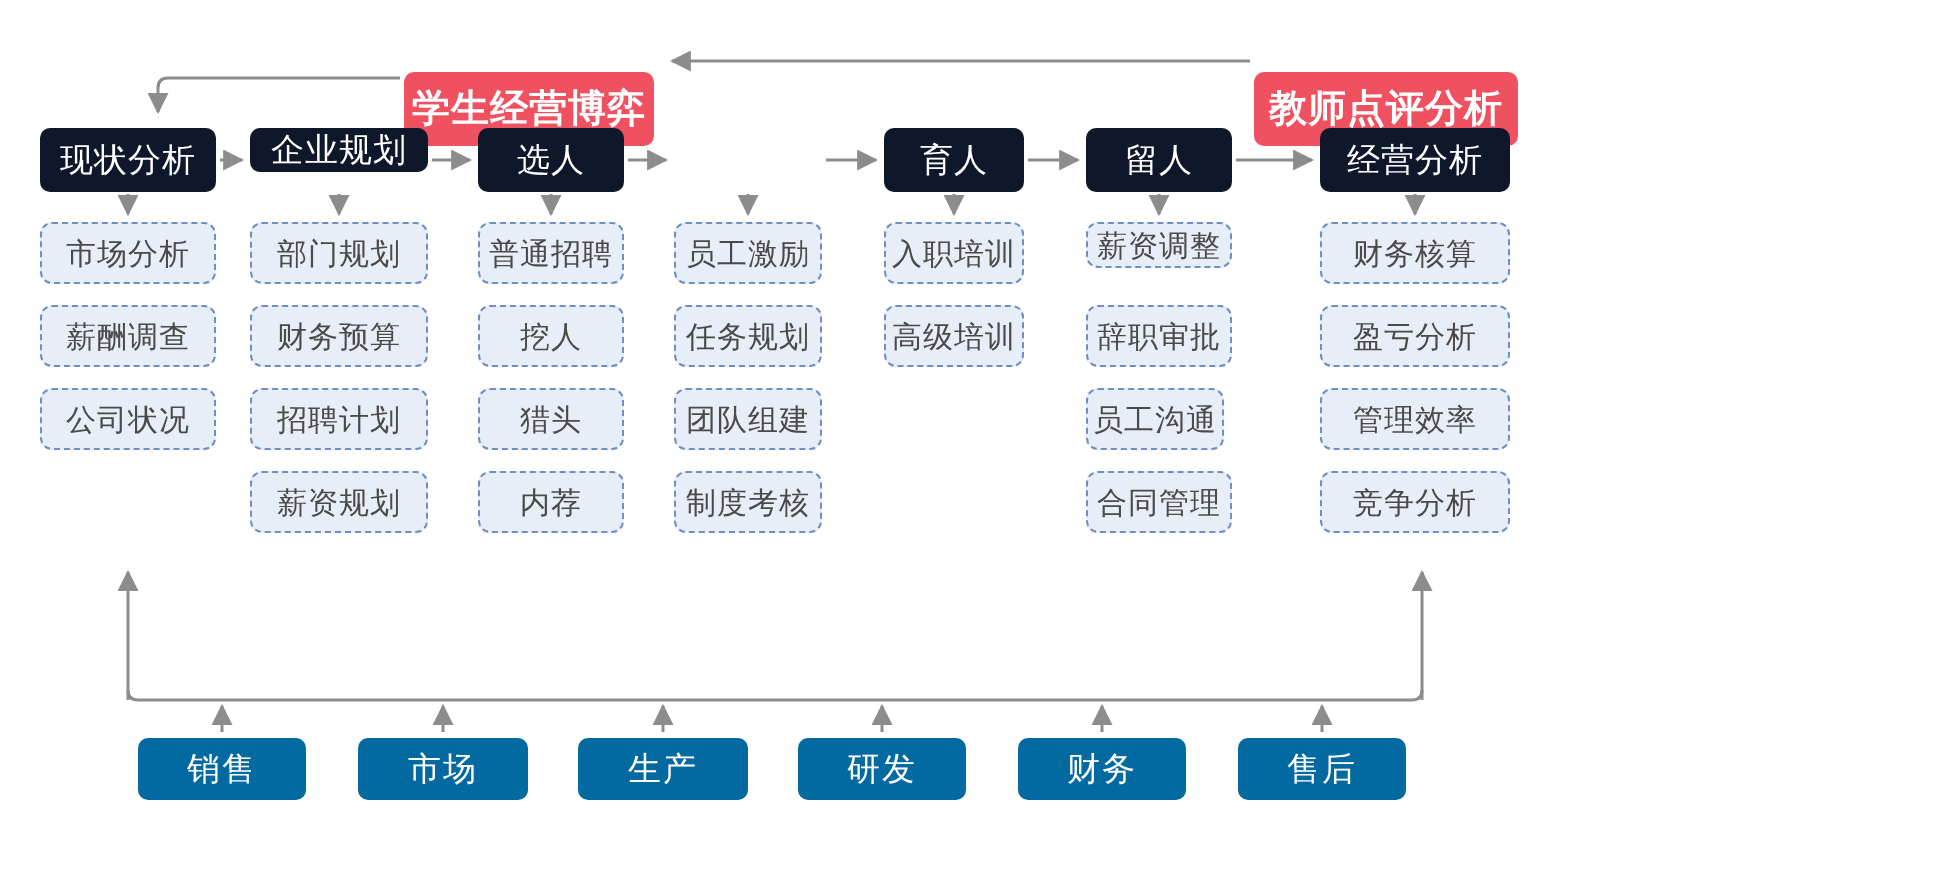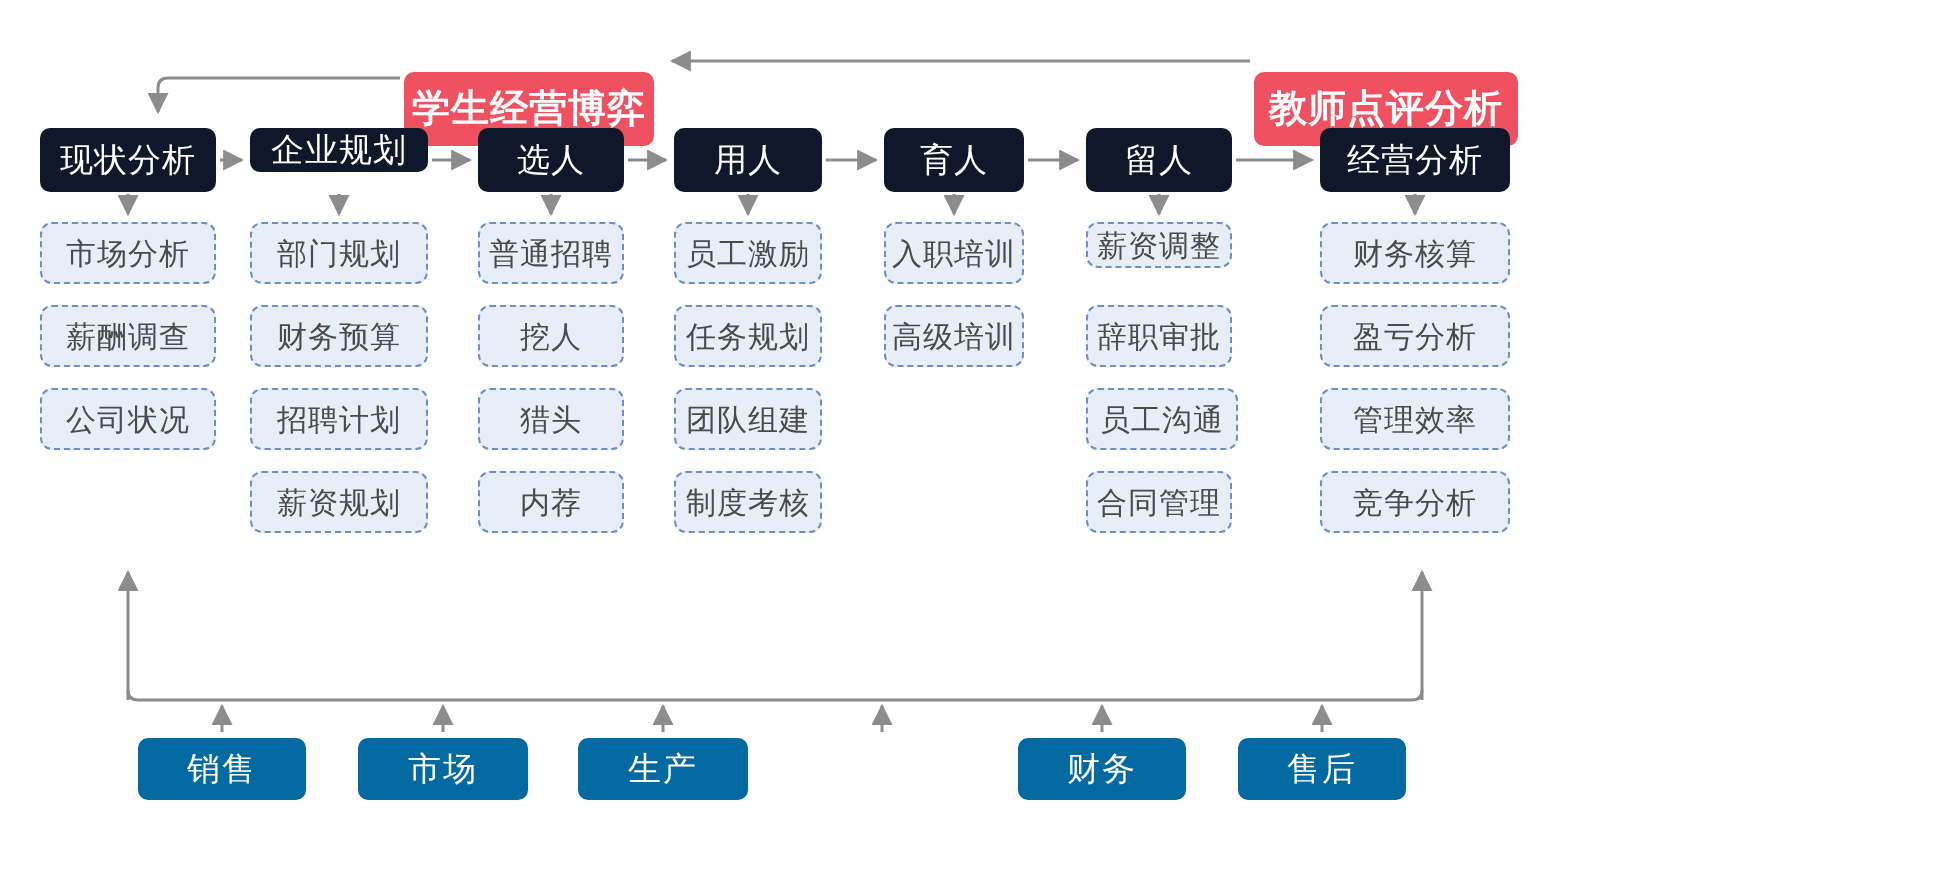--- a/index.html
+++ b/index.html
@@ -82,23 +82,20 @@
 
   <div class="node blue-node" style="left:40px;top:128px;width:176px;height:64px;">
     <span>现状分析</span>
   </div>
   <div class="node blue-node" style="left:250px;top:128px;width:178px;height:44px;">
     <span>企业规划</span>
   </div>
   <div class="node blue-node" style="left:478px;top:128px;width:146px;height:64px;">
     <span>选人</span>
   </div>
-  <div class="node blue-node" style="left:674px;top:128px;width:148px;height:64px;">
-    <span>用人</span>
-  </div>
   <div class="node blue-node" style="left:884px;top:128px;width:140px;height:64px;">
     <span>育人</span>
   </div>
   <div class="node blue-node" style="left:1086px;top:128px;width:146px;height:64px;">
     <span>留人</span>
   </div>
   <div class="node blue-node" style="left:1320px;top:128px;width:190px;height:64px;">
     <span>经营分析</span>
   </div>
 
@@ -157,21 +154,21 @@
   <div class="node dashed-node" style="left:884px;top:305px;width:140px;height:62px;">
     <span>高级培训</span>
   </div>
 
   <div class="node dashed-node" style="left:1086px;top:222px;width:146px;height:46px;">
     <span>薪资调整</span>
   </div>
   <div class="node dashed-node" style="left:1086px;top:305px;width:146px;height:62px;">
     <span>辞职审批</span>
   </div>
-  <div class="node dashed-node" style="left:1086px;top:388px;width:152px;height:62px;">
+  <div class="node dashed-node" style="left:1086px;top:388px;width:138px;height:62px;">
     <span>员工沟通</span>
   </div>
   <div class="node dashed-node" style="left:1086px;top:471px;width:146px;height:62px;">
     <span>合同管理</span>
   </div>
 
   <div class="node dashed-node" style="left:1320px;top:222px;width:190px;height:62px;">
     <span>财务核算</span>
   </div>
   <div class="node dashed-node" style="left:1320px;top:305px;width:190px;height:62px;">
@@ -186,20 +183,23 @@
 
   <div class="node green-node" style="left:138px;top:738px;width:168px;height:62px;">
     <span>销售</span>
   </div>
   <div class="node green-node" style="left:358px;top:738px;width:170px;height:62px;">
     <span>市场</span>
   </div>
   <div class="node green-node" style="left:578px;top:738px;width:170px;height:62px;">
     <span>生产</span>
   </div>
+  <div class="node green-node" style="left:798px;top:738px;width:168px;height:62px;">
+    <span>研发</span>
+  </div>
   <div class="node green-node" style="left:1018px;top:738px;width:168px;height:62px;">
     <span>财务</span>
   </div>
   <div class="node green-node" style="left:1238px;top:738px;width:168px;height:62px;">
     <span>售后</span>
   </div>
 
 </div>
 
 </body></html>

